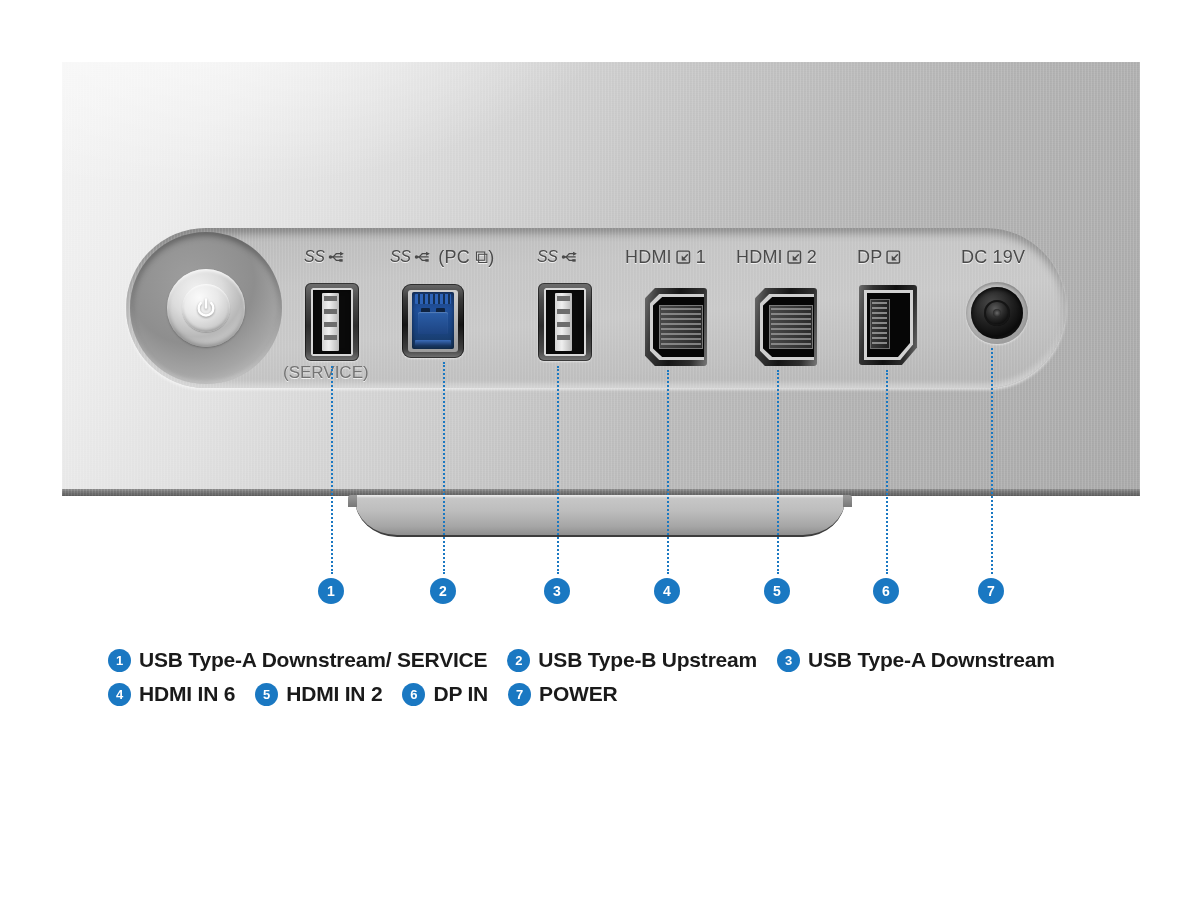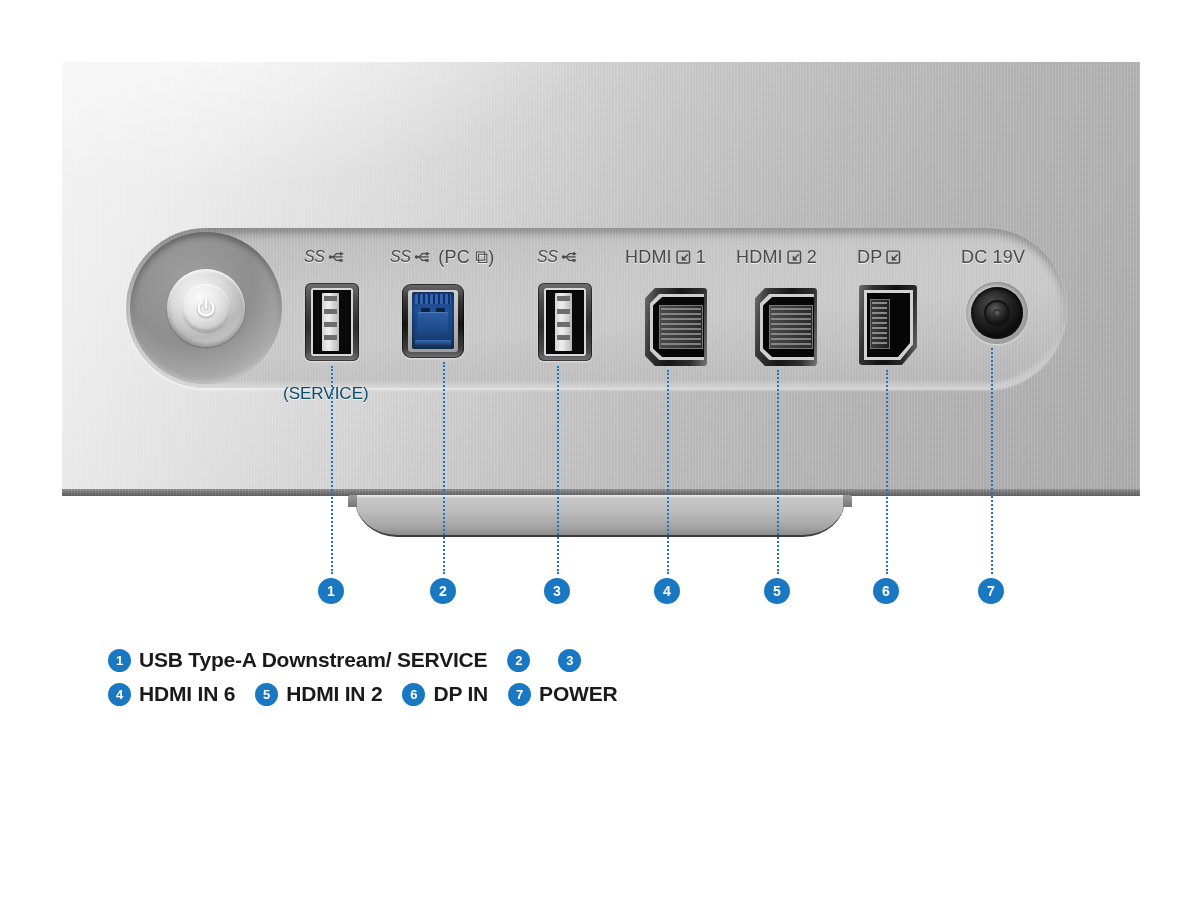--- a/index.html
+++ b/index.html
@@ -192,23 +192,23 @@
   .port-label svg { display: block; }
   .ss-mark {
     font-style: italic;
     font-weight: 400;
     font-size: 16px;
     letter-spacing: -.5px;
   }
 
   .sublabel {
     position: absolute;
-    top: 384px;
+    top: 363px;
     font-size: 17px;
-    color: #0c4a6e;
+    color: #737373;
     text-shadow: 0 1px 0 rgba(255,255,255,.7);
     white-space: nowrap;
   }
 
   
   .usb-a {
     position: absolute;
     top: 283px;
     width: 54px;
     height: 78px;
@@ -669,23 +669,25 @@
 
   <div class="legend">
 
     <div class="legend-row">
       <div class="legend-item">
         <span class="legend-badge">1</span>
         <span class="legend-text">USB Type-A Downstream/ SERVICE</span>
       </div>
       <div class="legend-item">
         <span class="legend-badge">2</span>
+        <span class="legend-text">USB Type-B Upstream</span>
       </div>
       <div class="legend-item">
         <span class="legend-badge">3</span>
+        <span class="legend-text">USB Type-A Downstream</span>
       </div>
     </div>
 
     <div class="legend-row">
       <div class="legend-item">
         <span class="legend-badge">4</span>
         <span class="legend-text">HDMI IN 6</span>
       </div>
       <div class="legend-item">
         <span class="legend-badge">5</span>

